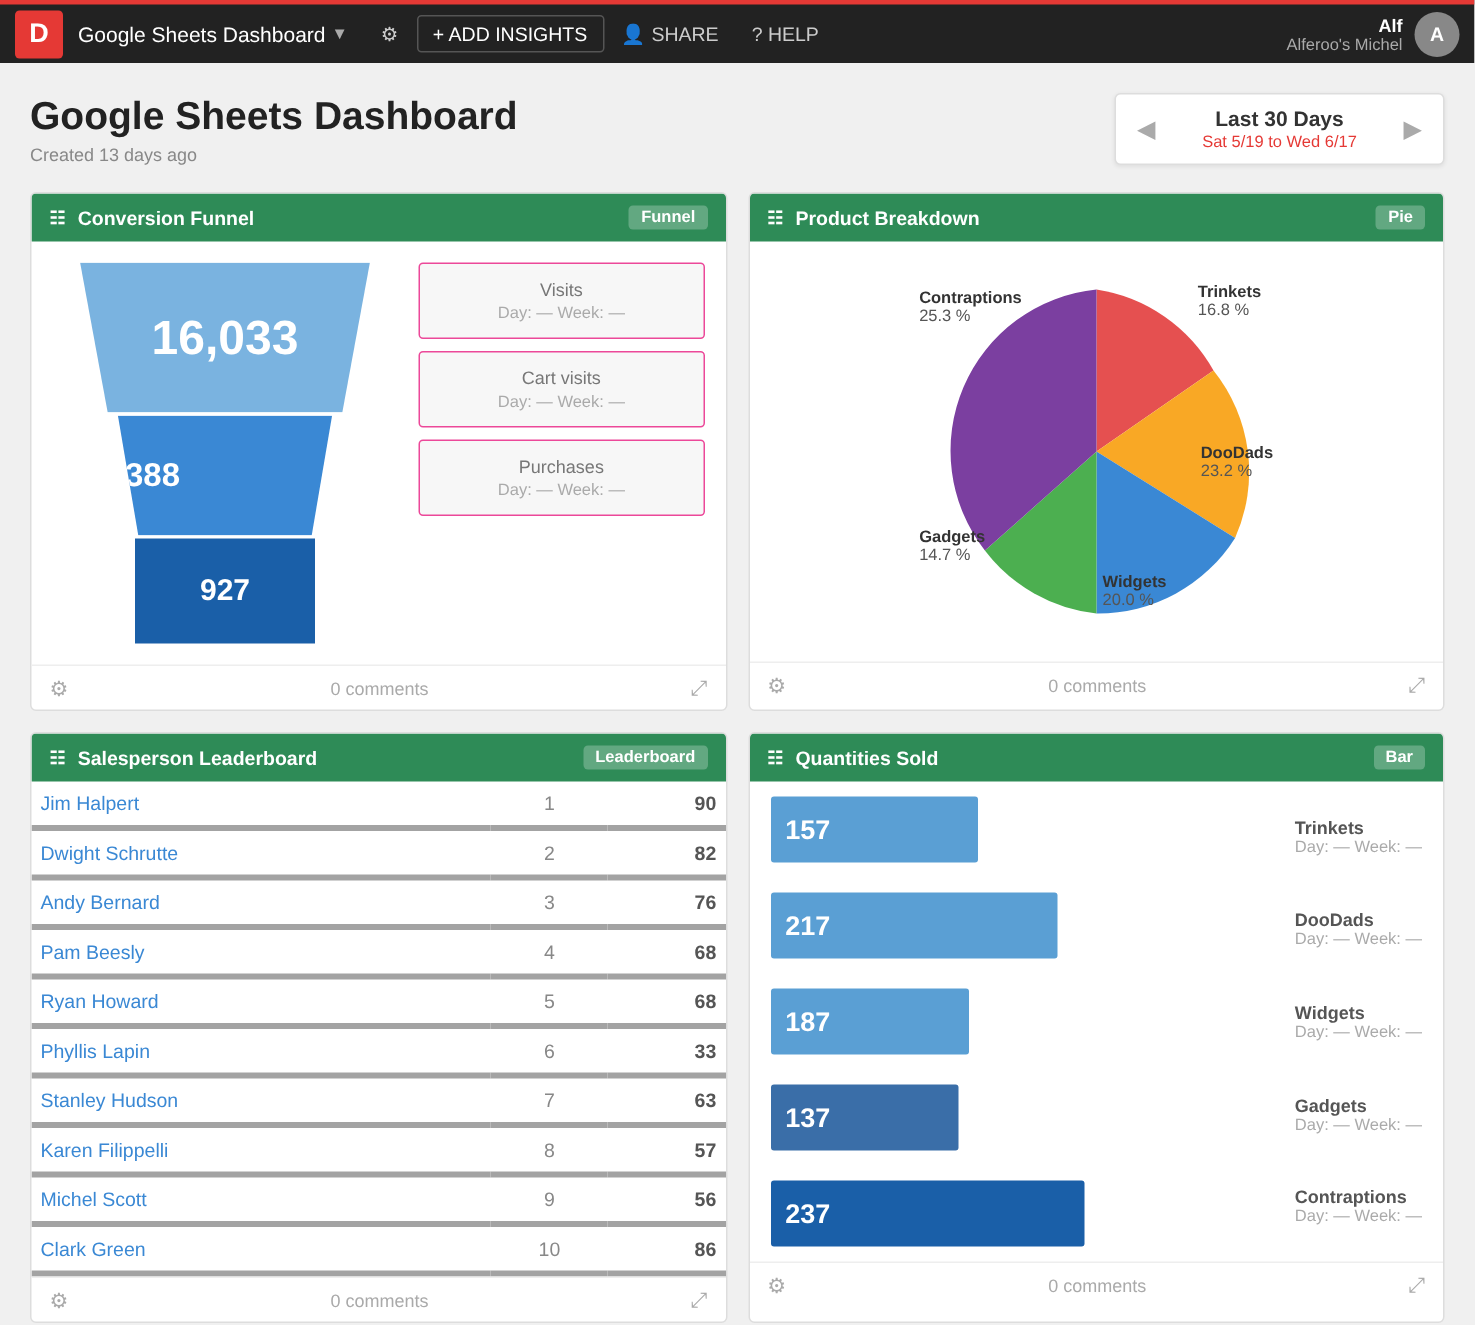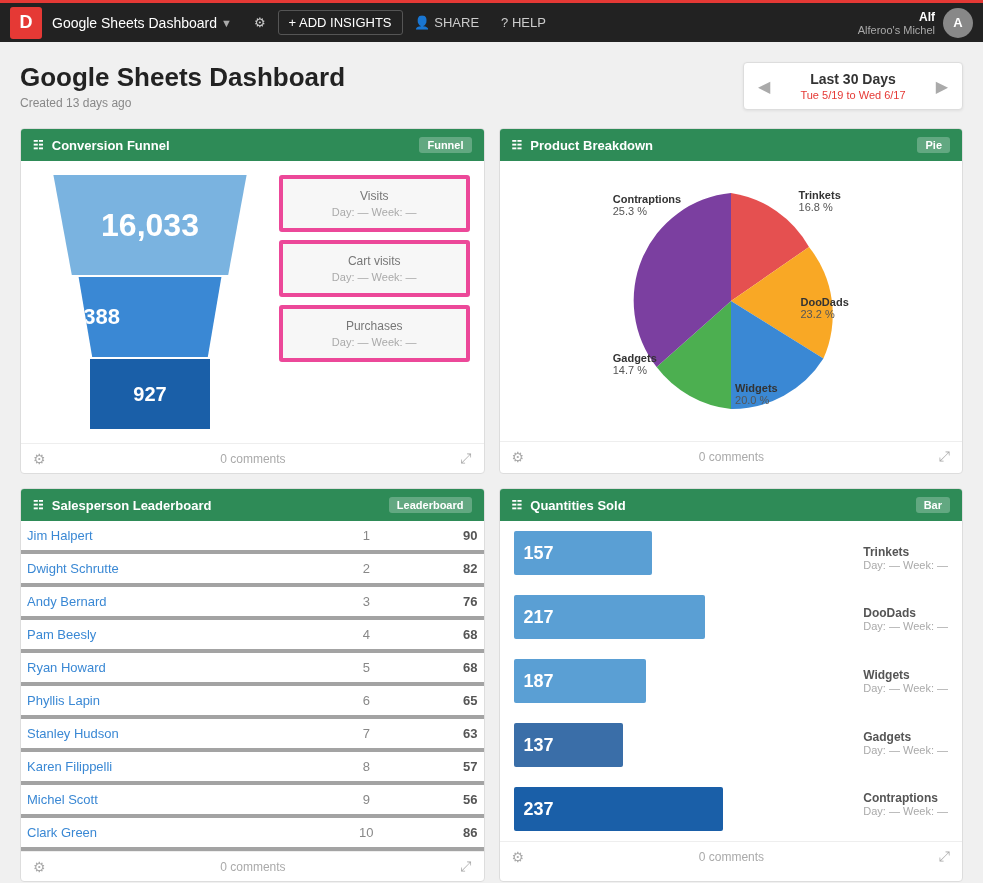--- a/index.html
+++ b/index.html
@@ -189,21 +189,21 @@
       flex: 0 0 auto;
     }
     .funnel-stats {
       flex: 1;
       display: flex;
       flex-direction: column;
       gap: 8px;
     }
     .funnel-stat-row {
       background: #f7f7f7;
-      border: 4px solid #ec4899;
+      border: 1px solid #ec4899;
       border-radius: 3px;
       padding: 10px 14px;
       text-align: center;
     }
     .funnel-stat-name { font-size: 12px; color: #777; margin-bottom: 3px; }
     .funnel-stat-values { font-size: 11px; color: #aaa; }
 
     
     .pie-container {
       display: flex;
@@ -286,21 +286,21 @@
 
   <div class="page-header">
     <div>
       <h1 class="page-title">Google Sheets Dashboard</h1>
       <p class="page-subtitle">Created 13 days ago</p>
     </div>
     <div class="date-range-picker">
       <span class="date-range-arrow">◀</span>
       <div class="date-range-info">
         <div class="date-range-label">Last 30 Days</div>
-        <div class="date-range-sub">Tue 5/19 to Wed 6/17</div>
+        <div class="date-range-sub">Sat 5/19 to Wed 6/17</div>
       </div>
       <span class="date-range-arrow">▶</span>
     </div>
   </div>
 
   <div class="dashboard-grid">
 
     <div class="widget">
       <div class="widget-header">
         <div class="widget-title">
@@ -439,21 +439,21 @@
       <td>68</td>
     </tr>
               <tr>
       <td>Ryan Howard</td>
       <td>5</td>
       <td>68</td>
     </tr>
               <tr>
       <td>Phyllis Lapin</td>
       <td>6</td>
-      <td>65</td>
+      <td>33</td>
     </tr>
               <tr>
       <td>Stanley Hudson</td>
       <td>7</td>
       <td>63</td>
     </tr>
               <tr>
       <td>Karen Filippelli</td>
       <td>8</td>
       <td>57</td>
@@ -498,21 +498,21 @@
       <div class="bar-bg" style="width:191.4px; background:#5a9fd4;">
         <span class="bar-value">217</span>
       </div>
     </div>
               <div class="bar-row">
       <div class="bar-bg" style="width:132px; background:#5a9fd4;">
         <span class="bar-value">187</span>
       </div>
     </div>
               <div class="bar-row">
-      <div class="bar-bg" style="width:109px; background:#3a6ea8;">
+      <div class="bar-bg" style="width:125px; background:#3a6ea8;">
         <span class="bar-value">137</span>
       </div>
     </div>
               <div class="bar-row">
       <div class="bar-bg" style="width:209.00000000000003px; background:#1a5fa8;">
         <span class="bar-value">237</span>
       </div>
     </div>
             </div>
           <div class="bar-labels-area" id="bar-labels-area">

